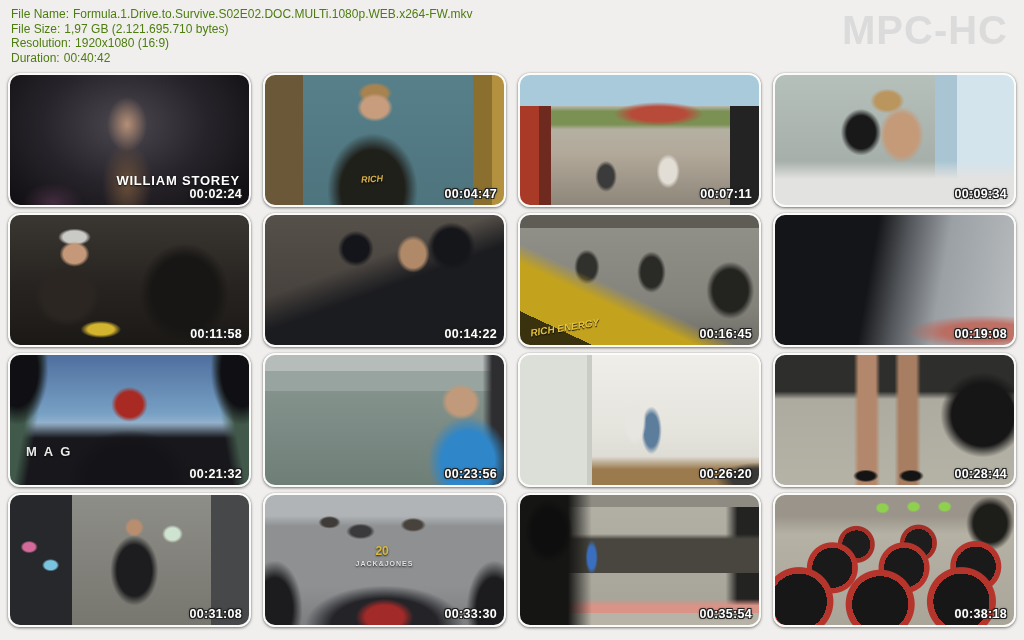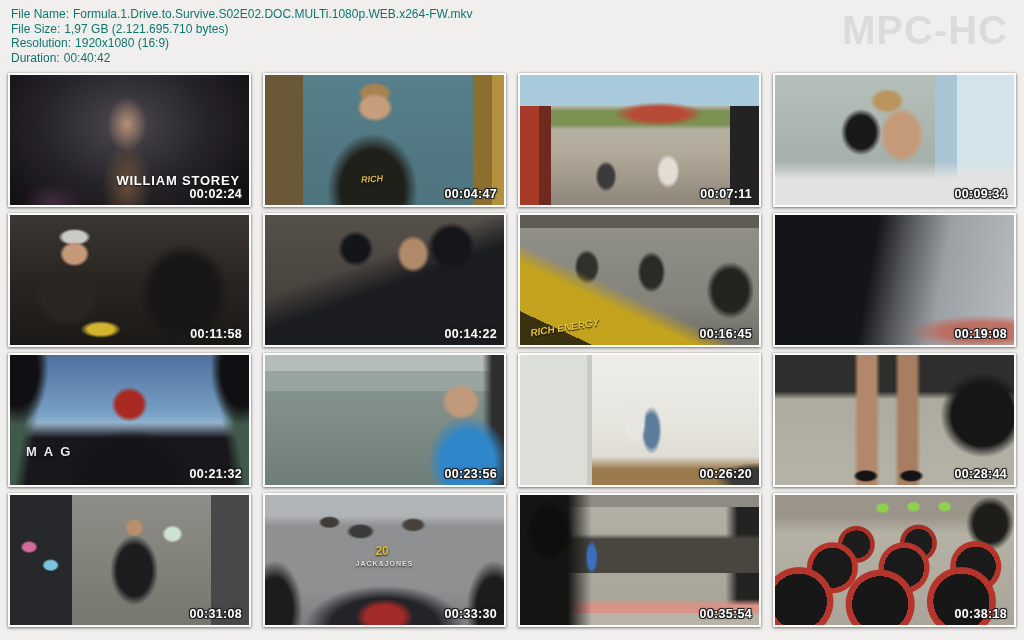--- a/index.html
+++ b/index.html
@@ -2,36 +2,36 @@
 <html><head>
 <meta charset="utf-8">
 <style>
   html,body{margin:0;padding:0;}
   body{
     width:1024px;height:640px;overflow:hidden;position:relative;
     background:#f0efed;
     font-family:"Liberation Sans", sans-serif;
   }
   
-  .header{position:absolute;left:11px;top:7px;font-size:12px;line-height:14.5px;color:#0f766e;}
+  .header{position:absolute;left:11px;top:7px;font-size:12px;line-height:14.5px;color:#4d7c0f;}
   .header .line{white-space:nowrap;}
   .header .lbl{margin-right:4px;}
   .logo{
     position:absolute;right:16px;top:8px;
     font-size:40px;font-weight:bold;letter-spacing:1px;color:#dbdbdb;
   }
   
   .grid{
     position:absolute;left:8px;top:73px;
     display:grid;grid-template-columns:repeat(4,243px);grid-auto-rows:131px;
     column-gap:12px;row-gap:9px;
   }
   .thumb{
     position:relative;box-sizing:border-box;width:243px;height:134px;
-    border:2px solid #fbfbfa;border-radius:0;overflow:hidden;
+    border:2px solid #fbfbfa;border-radius:12px;overflow:hidden;
     box-shadow:0 1px 3px rgba(0,0,0,.5),0 0 1px rgba(0,0,0,.3);
     background-color:#333;
   }
   .ts{
     position:absolute;right:7px;bottom:4px;
     color:#fff;font-size:12.5px;font-weight:bold;letter-spacing:.3px;
     text-shadow:-1px -1px 0 #1f1f1f,1px -1px 0 #1f1f1f,-1px 1px 0 #1f1f1f,1px 1px 0 #1f1f1f,0 0 3px rgba(0,0,0,.8);
   }
   .cap{
     position:absolute;color:#fff;font-weight:bold;

